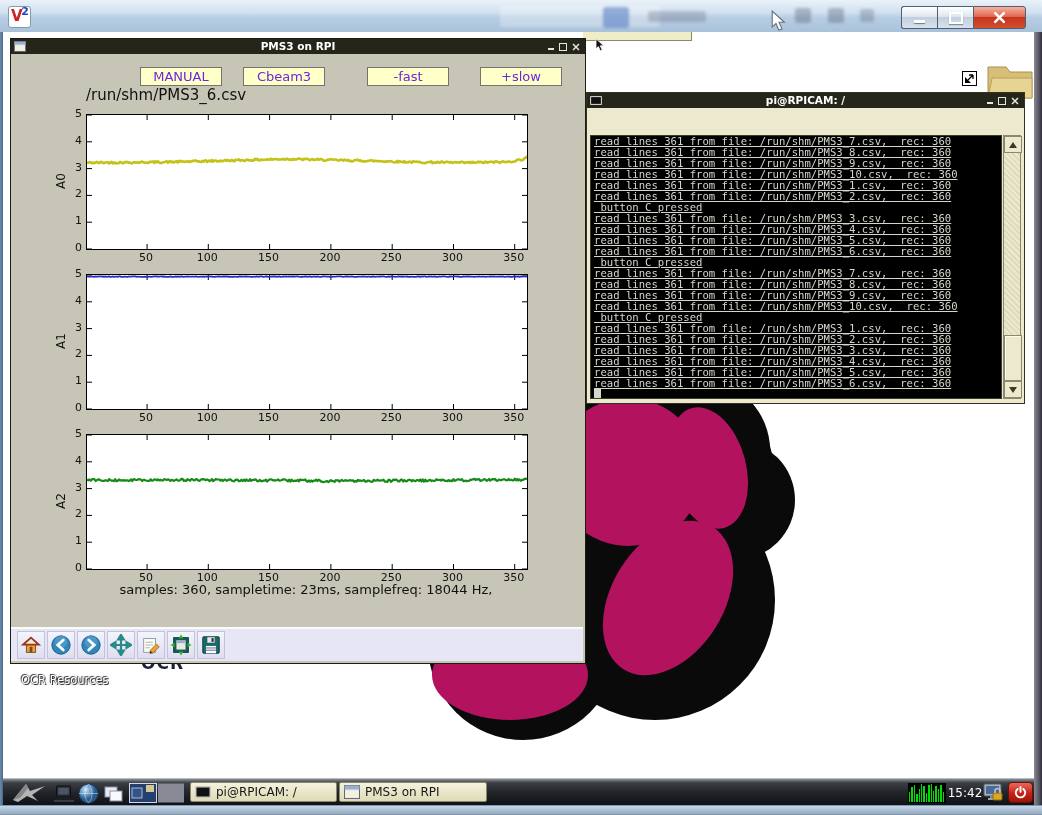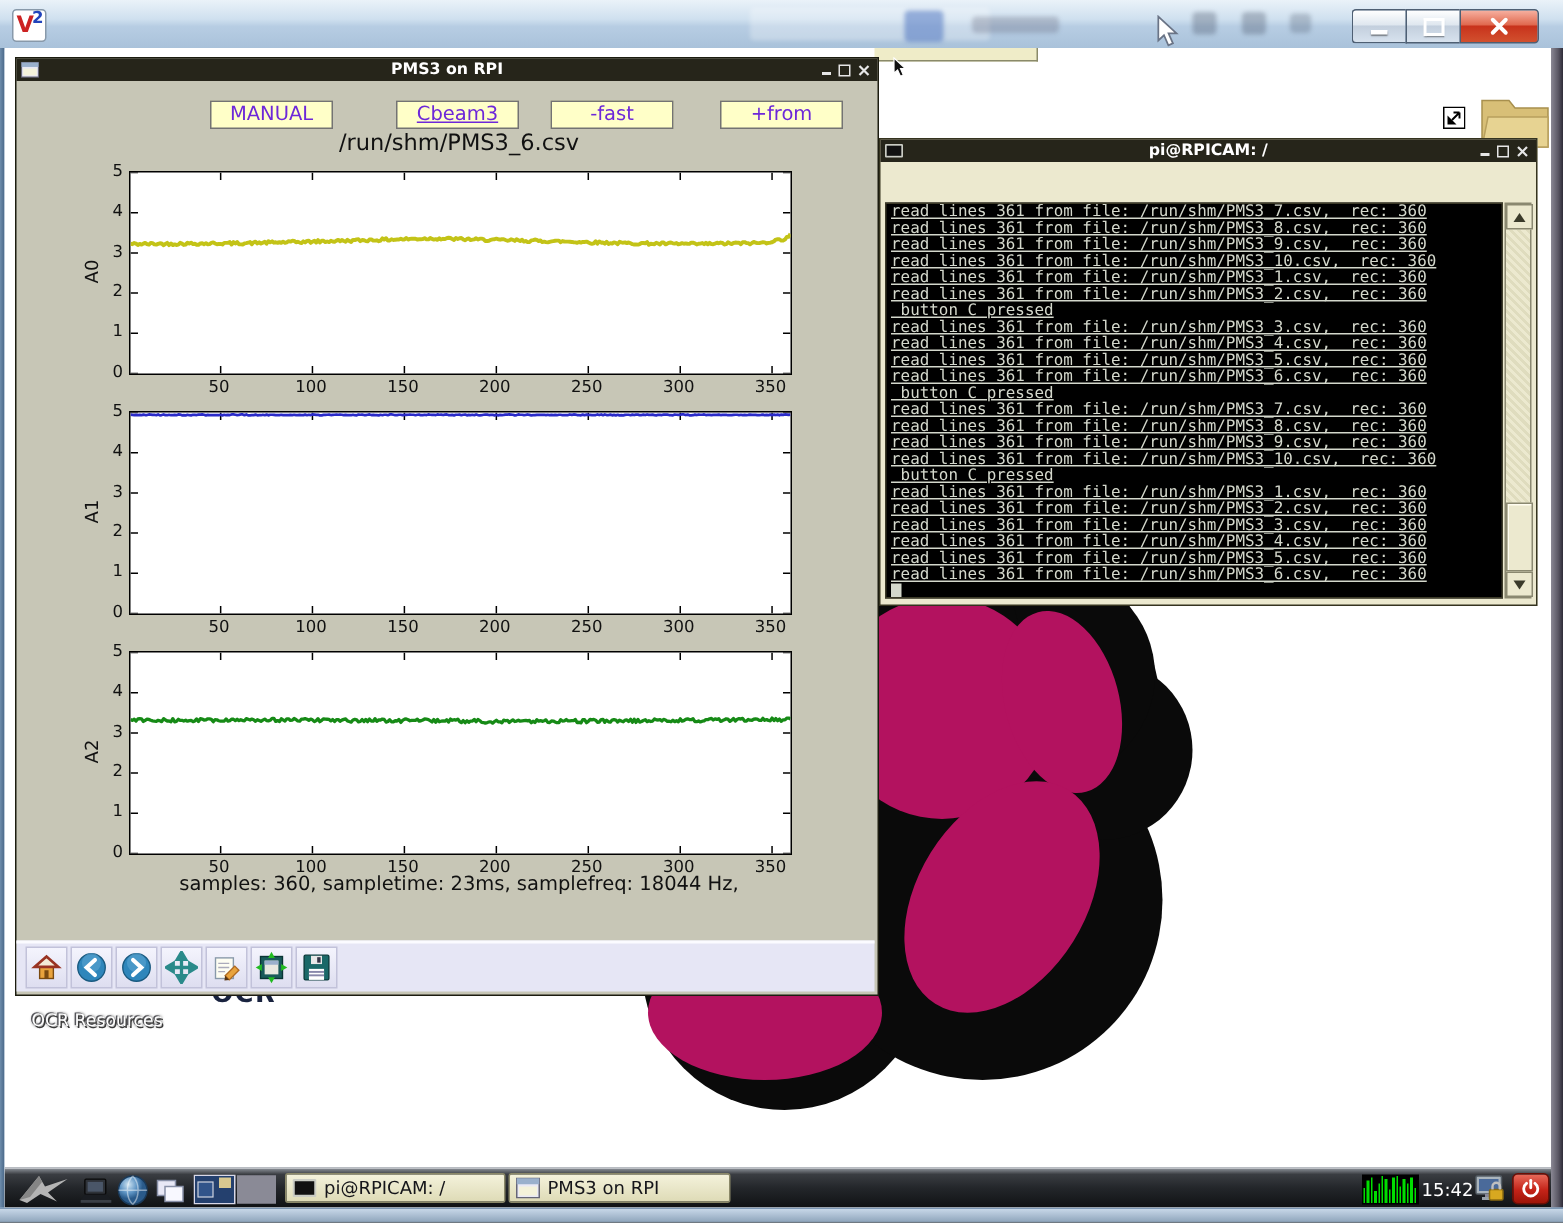--- a/index.html
+++ b/index.html
@@ -39,21 +39,21 @@
     font-size:10.5px;font-weight:bold;line-height:15px;}
   .xicon{position:absolute;left:3px;top:2px;width:12px;height:11px;}
   .xctrls{position:absolute;right:5px;top:0;height:15px;display:flex;align-items:center;gap:5px;}
   .xc-dash{width:6px;height:2px;background:#e6e6e6;margin-top:4px;}
   .xc-box{width:6px;height:6px;border:1px solid #e6e6e6;}
   
   #plotwin{left:7px;top:6px;width:574px;height:624px;background:#c7c6b6;z-index:5;}
   .fig-btn{position:absolute;top:28px;height:19px;width:82px;background:#ffffc8;
     border:1px solid #737373;font-size:13px;font-family:"DejaVu Sans",sans-serif;
     text-align:center;line-height:17px;color:#6d28d9;padding:0;}
-  #fig-title{position:absolute;left:75px;top:47px;width:440px;text-align:center;
+  #fig-title{position:absolute;left:75px;top:47px;width:440px;text-align:left;
     font-size:15px;color:#111;}
   .subplot{position:absolute;left:0;width:574px;height:162px;}
   .axes{position:absolute;left:75px;top:0;width:440px;height:134px;background:#fff;border:1px solid #000;}
   .axes svg{display:block;}
   .ylabel{position:absolute;left:30px;top:60px;width:40px;text-align:center;
     transform:rotate(-90deg);font-size:12px;color:#111;}
   .xtick{position:absolute;top:137px;width:40px;text-align:center;font-size:11px;color:#111;}
   .ytick{position:absolute;left:45px;width:26px;text-align:right;font-size:11px;color:#111;}
   #fig-caption{position:absolute;left:45px;top:543px;width:500px;text-align:center;
     font-size:13px;color:#111;}
@@ -188,23 +188,23 @@
         <div class="xctrls">
           <div class="xc-dash"></div>
           <div class="xc-box"></div>
           <svg width="8" height="8" viewBox="0 0 8 8">
               <path d="M1 1 L7 7 M7 1 L1 7" stroke="#e6e6e6" stroke-width="1.5"></path>
             </svg>
         </div>
       </div>
 
       <button class="fig-btn" style="left:129px;">MANUAL</button>
-      <button class="fig-btn" style="left:253px;text-decoration:underline;">Cbeam3</button>
+      <button class="fig-btn" style="left:232px;">Cbeam3</button>
       <button class="fig-btn" style="left:356px;">-fast</button>
-      <button class="fig-btn" style="left:469px;">+from</button>
+      <button class="fig-btn" style="left:469px;">+slow</button>
 
       <div id="fig-title">/run/shm/PMS3_6.csv</div>
 
       <div class="subplot" style="top:75px;">
         <span class="ylabel">A0</span>
         <div class="axes">
             <svg width="440" height="134">
               <g stroke="#000" stroke-width="1">
                 <line x1="60.1" y1="0" x2="60.1" y2="5"></line>
                 <line x1="60.1" y1="134" x2="60.1" y2="129"></line>

